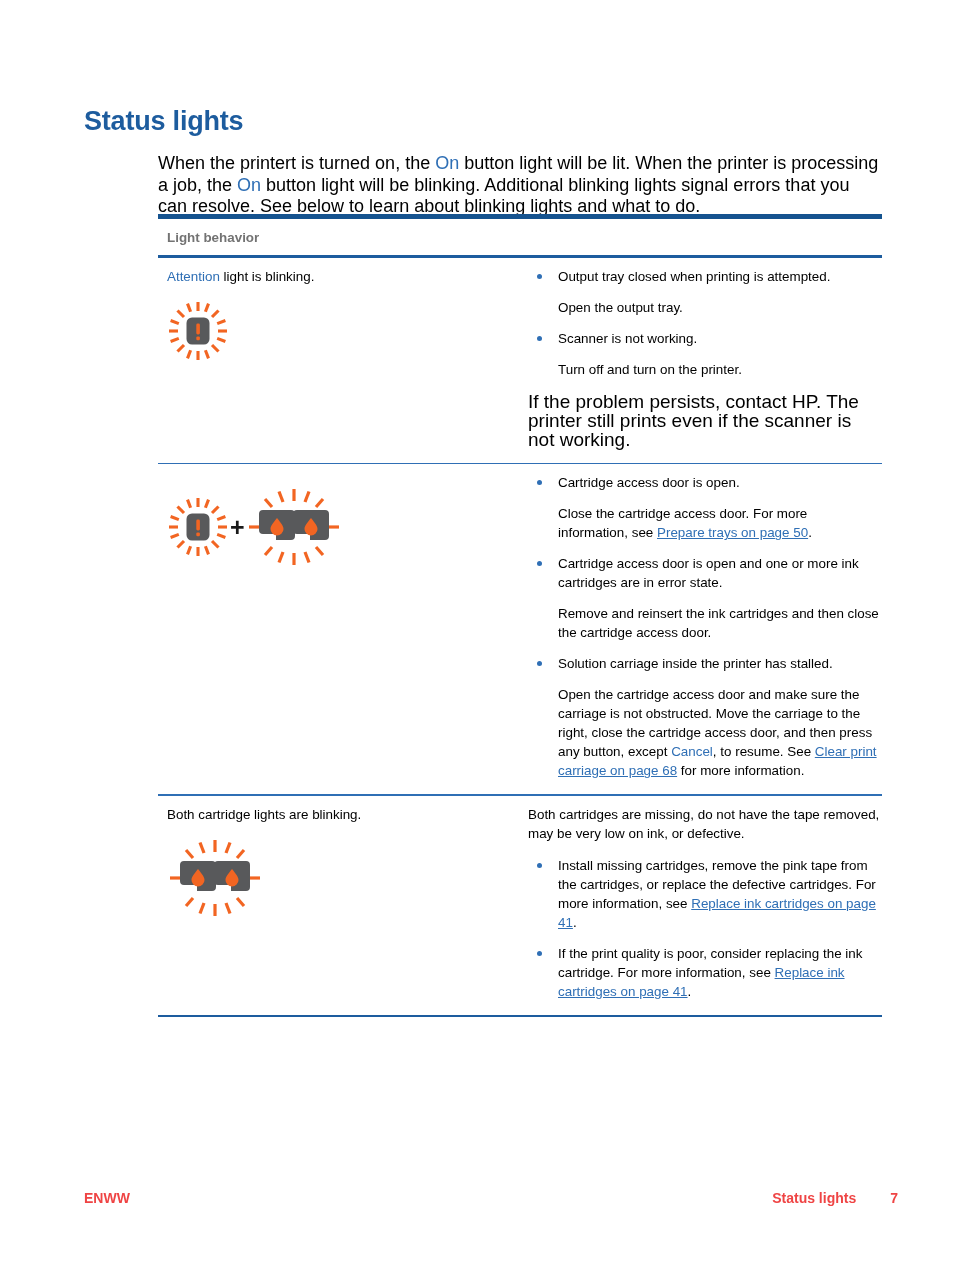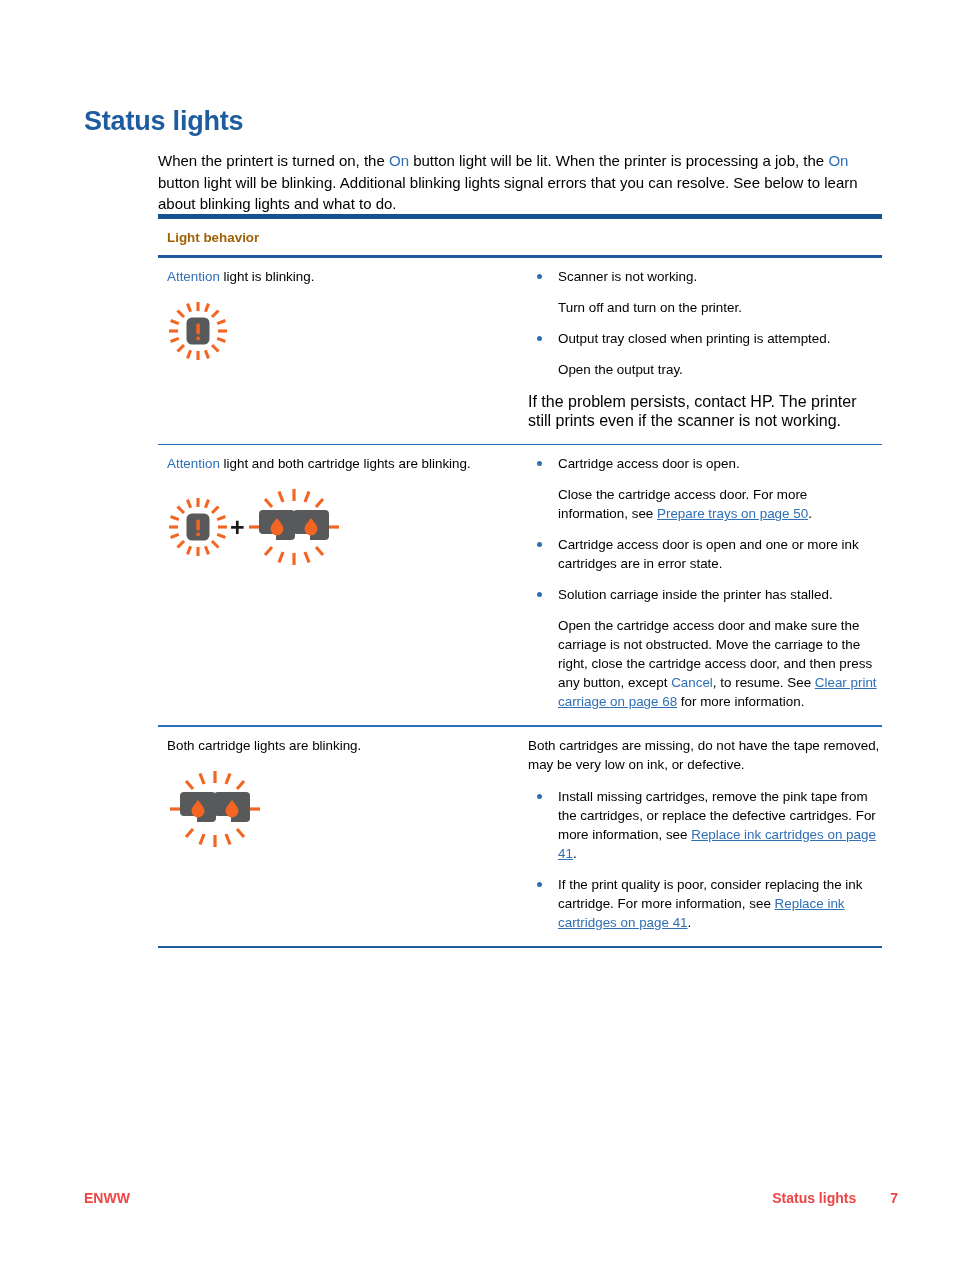--- a/index.html
+++ b/index.html
@@ -33,21 +33,21 @@
     letter-spacing: -0.2px;
     line-height: 1.1;
   }
 
   
   .intro {
     position: absolute;
     left: 158px;
     top: 135px;
     width: 724px;
-    font-size: 15px;
+    font-size: 18px;
     line-height: 21.5px;
     color: #000000;
   }
   .blue { color: #2f6fb5; }
 
   
   .tbl {
     position: absolute;
     left: 158px;
     top: 214px;
@@ -89,21 +89,21 @@
     box-sizing: border-box;
     padding: 9px 2px 14px 4px;
   }
   .hdr .col-a, .hdr .col-b {
     padding-top: 9px;
     padding-bottom: 9px;
   }
   .hdr-text {
     font-size: 13.4px;
     font-weight: bold;
-    color: #a16207;
+    color: #737373;
   }
   .cell-text {
     font-size: 13.4px;
     line-height: 19px;
     color: #000000;
   }
   .lead {
     font-size: 13.4px;
     line-height: 19px;
     margin: 0 0 2px 0;
@@ -136,21 +136,21 @@
     height: 5px;
     border-radius: 50%;
     background: #2f6fb5;
   }
   .sub {
     display: block;
     margin-top: 12px;
   }
   .trailing {
     margin-top: 13px;
-    font-size: 16px;
+    font-size: 19px;
     line-height: 19px;
   }
 
   
   .icon-wrap {
     margin-top: 14px;
     display: flex;
     align-items: center;
   }
   .plus {
@@ -228,38 +228,37 @@
             <rect x="19.5" y="17.5" width="23" height="27" rx="5.5" ry="5.5" fill="#58595b"></rect>
             <rect x="29.3" y="23.5" width="3.6" height="11" rx="1.4" fill="#f26522"></rect>
             <rect x="29.3" y="36.6" width="3.6" height="3.6" rx="1.2" fill="#f26522"></rect>
           </svg>
         </div>
       </div>
       <div class="col-b">
         <ul class="blist">
           <li>
             <span class="dot"></span>
+            <span>Output tray closed when printing is attempted.</span>
+            <span class="sub">Open the output tray.</span>
+          </li>
+          <li>
+            <span class="dot"></span>
             <span>Scanner is not working.</span>
             <span class="sub">Turn off and turn on the printer.</span>
           </li>
-          <li>
-            <span class="dot"></span>
-            <span>Output tray closed when printing is attempted.</span>
-            <span class="sub">Open the output tray.</span>
-          </li>
         </ul>
         <div class="trailing">If the problem persists, contact HP. The printer still prints even if the scanner is not working.</div>
       </div>
     </div>
 
     <div class="rule-row"></div>
 
     <div class="row">
       <div class="col-a">
-        <div class="cell-text"><span class="blue">Attention</span><span> light and both cartridge lights are blinking.</span></div>
         <div class="icon-wrap">
           <svg width="62" height="62" viewBox="0 0 62 62">
             <g stroke="#f26522" stroke-width="3.1" stroke-linecap="butt">
               <line x1="31" y1="2" x2="31" y2="11"></line>
               <line x1="31" y1="51" x2="31" y2="60"></line>
               <line x1="2" y1="31" x2="11" y2="31"></line>
               <line x1="51" y1="31" x2="60" y2="31"></line>
               <line x1="10.5" y1="10.5" x2="17" y2="17"></line>
               <line x1="45" y1="45" x2="51.5" y2="51.5"></line>
               <line x1="51.5" y1="10.5" x2="45" y2="17"></line>
@@ -309,20 +308,21 @@
       <div class="col-b">
         <ul class="blist">
           <li>
             <span class="dot"></span>
             <span>Cartridge access door is open.</span>
             <span class="sub"><span>Close the cartridge access door. For more information, see </span><a class="doclink" href="#">Prepare trays on page 50</a><span>.</span></span>
           </li>
           <li>
             <span class="dot"></span>
             <span>Cartridge access door is open and one or more ink cartridges are in error state.</span>
+            <span class="sub">Remove and reinsert the ink cartridges and then close the cartridge access door.</span>
           </li>
           <li>
             <span class="dot"></span>
             <span>Solution carriage inside the printer has stalled.</span>
             <span class="sub"><span>Open the cartridge access door and make sure the carriage is not obstructed. Move the carriage to the right, close the cartridge access door, and then press any button, except </span><span class="blue">Cancel</span><span>, to resume. See </span><a class="doclink" href="#">Clear print carriage on page 68</a><span> for more information.</span></span>
           </li>
         </ul>
       </div>
     </div>
 

